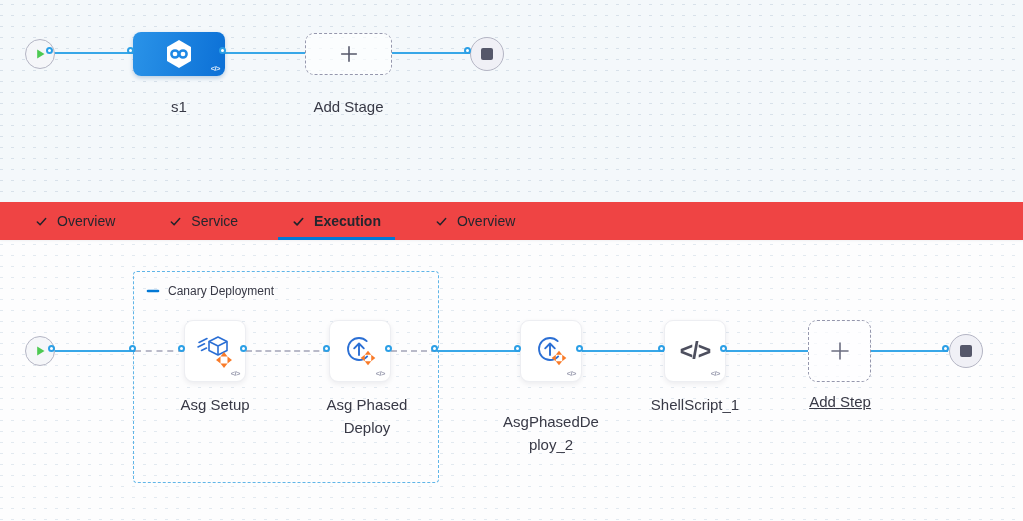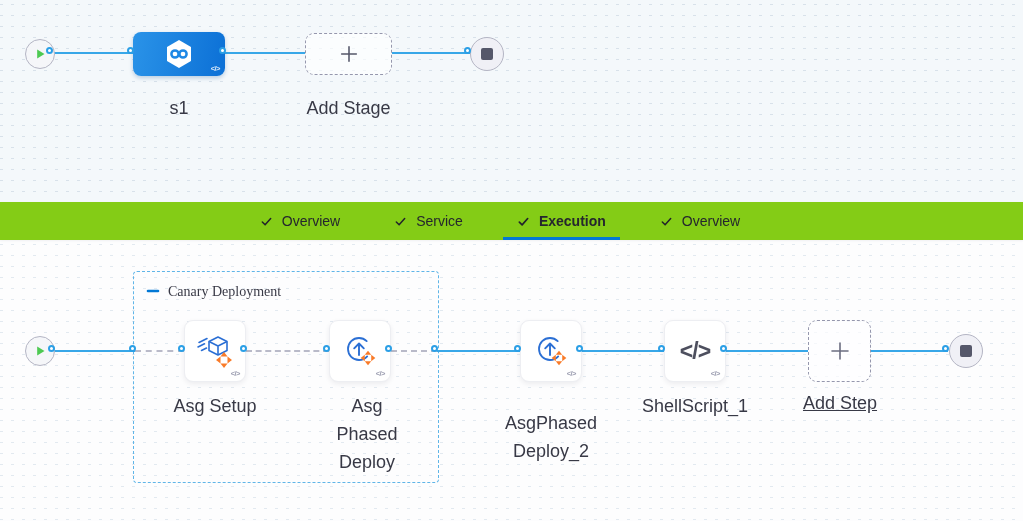--- a/index.html
+++ b/index.html
@@ -18,37 +18,37 @@
     position:absolute; left:0; top:240px; width:1023px; height:281px;
     background-color:#fdfdfe;
     background-image:
       repeating-linear-gradient(to bottom, #fdfdfe 0 4px, rgba(253,253,254,0) 4px 5px, #fdfdfe 5px 11px),
       repeating-linear-gradient(to right, #e2e9f0 0 3px, rgba(0,0,0,0) 3px 11px);
   }
 
   
   .tabbar {
     position:absolute; left:0; top:202px; width:1023px; height:38px;
-    background:#84cc16; display:flex; align-items:stretch; padding-left:3px;
-    box-shadow:0 1px 2px rgba(40,41,61,.06); z-index:10;justify-content:center;
+    background:#ef4444; display:flex; align-items:stretch; padding-left:21px;
+    box-shadow:0 1px 2px rgba(40,41,61,.06); z-index:10;
   }
   .tab { display:flex; align-items:center; gap:9px; padding:0 14px; margin-right:26px;
          font-size:14px; color:#25262e; cursor:pointer; white-space:nowrap; }
   .tab.active { font-weight:bold; box-shadow:inset 0 -3px 0 #0278d5; }
   .tab .chk { display:flex; }
 
   
   .line { position:absolute; height:0; border-top:2px solid #38a7e8; z-index:2; }
   .line.dashed { border-top:2px dashed #b9bac9; }
   .port { position:absolute; width:7px; height:7px; background:#fff;
           border:2.5px solid #2b9fe6; border-radius:50%; z-index:6; }
   .endpoint { position:absolute; border-radius:50%; border:1px solid #b4b5c4;
               background:#f5f6f9; display:flex; align-items:center; justify-content:center; z-index:4; }
   .stop-square { width:12px; height:12px; background:#55576a; border-radius:2px; }
-  .node-label { position:absolute; text-align:center; font-size:18px; color:#383946;
+  .node-label { position:absolute; text-align:center; font-size:15px; color:#383946;
                 line-height:1.55; z-index:4; }
   .dashed-box { position:absolute; border:1.6px dashed #9597ad; border-radius:9px;
                 background:rgba(255,255,255,.65); display:flex; align-items:center;
                 justify-content:center; z-index:4; cursor:pointer; }
 
   
   .stage-node {
     position:absolute; left:133px; top:32px; width:92px; height:44px; border-radius:8px;
     background:linear-gradient(100deg,#2a93e8,#0c70d6);
     display:flex; align-items:center; justify-content:center; z-index:4; cursor:pointer;
@@ -56,21 +56,21 @@
   }
   .corner-code { position:absolute; right:5px; bottom:3px; font-size:7.5px; font-weight:bold;
                  letter-spacing:-0.5px; z-index:5; }
   .corner-code.on-blue { color:rgba(255,255,255,.85); }
   .corner-code.on-white { color:#9b9db0; }
 
   
   .group-box { position:absolute; left:133px; top:31px; width:306px; height:212px;
                border:1px dashed #5fb5e8; border-radius:4px; z-index:1; }
   .group-collapse { position:absolute; left:146px; top:44px; z-index:5; cursor:pointer; display:flex; }
-  .group-label { position:absolute; left:168px; top:44px; font-size:14px; color:#383946; z-index:5;font-family:Liberation Serif, serif; }
+  .group-label { position:absolute; left:168px; top:44px; font-size:12px; color:#383946; z-index:5; }
 
   .step-card { position:absolute; top:80px; width:62px; height:62px; background:#fff;
                border:1px solid #edeef2; border-radius:9px; display:flex; align-items:center;
                justify-content:center; box-shadow:0 2px 5px rgba(40,41,61,.08); z-index:4; cursor:pointer; }
   .shell-glyph { font-size:23px; font-weight:bold; color:#4d4f5e; letter-spacing:-1px; }
   .step-label { top:153px; }
   .break-all { word-break:break-all; }
 </style>
 </head>
 <body>

